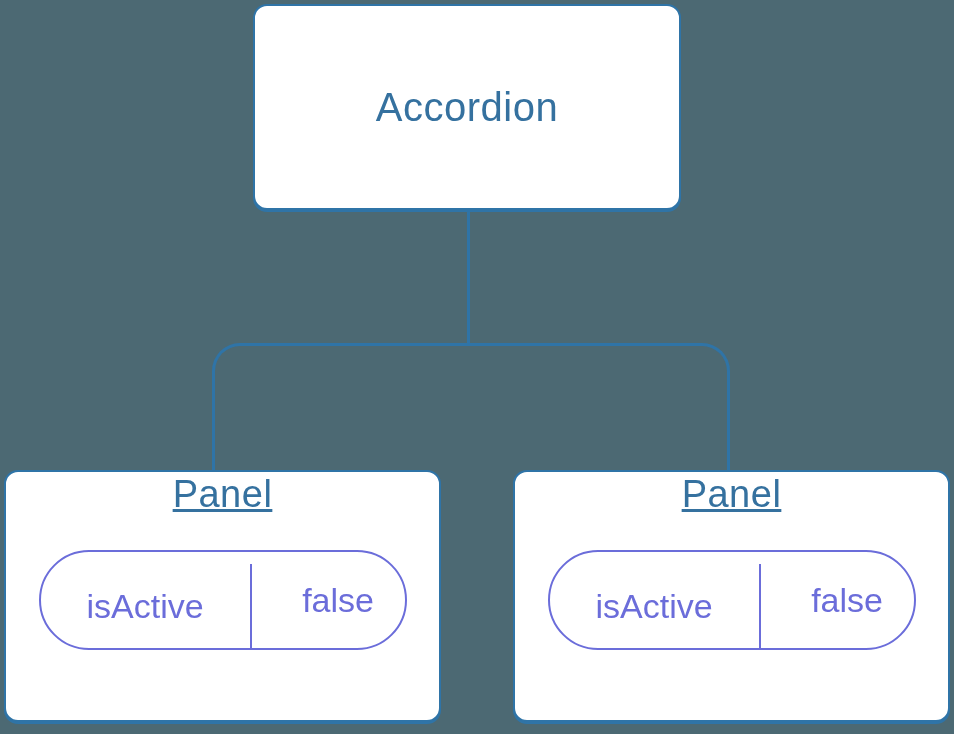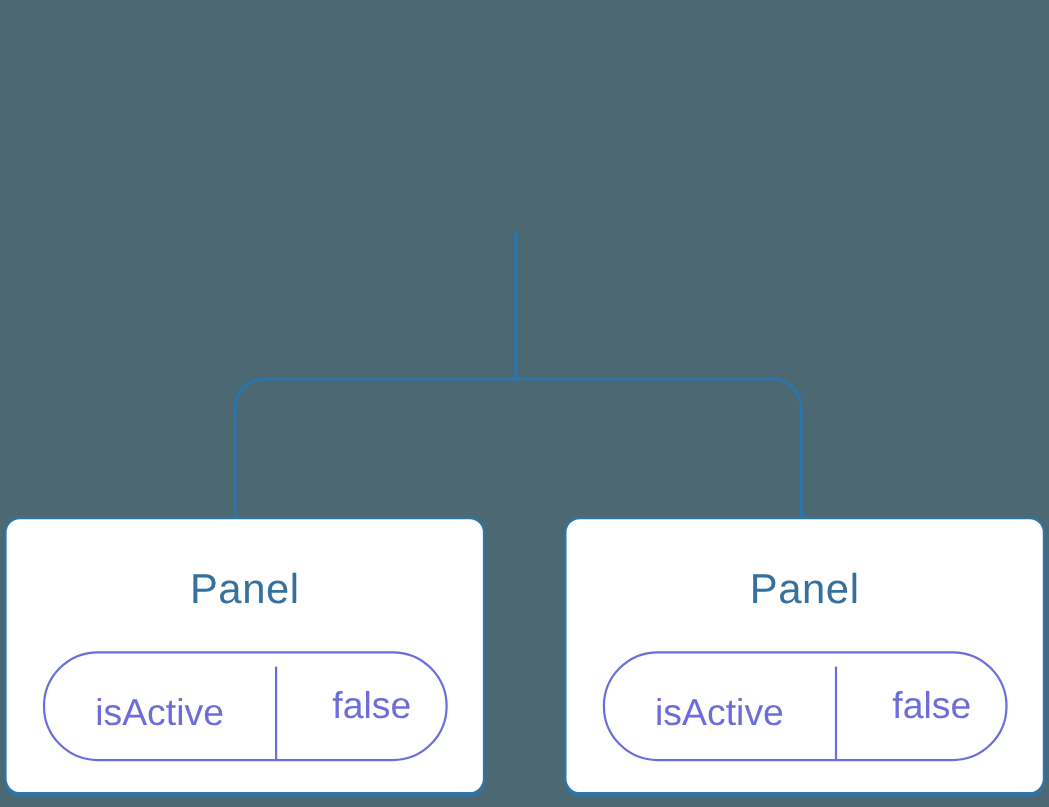--- a/index.html
+++ b/index.html
@@ -63,23 +63,23 @@
     top: 470px;
     width: 437px;
     height: 252px;
     display: flex;
     flex-direction: column;
     align-items: center;
   }
   .panel-left  { left: 4px; }
   .panel-right { left: 513px; }
   .panel-node .node-title {
-    margin-top: 42px;
     font-size: 38px;
     line-height: 44px;
+    text-decoration: underline;
   }
   .state-pill {
     margin-top: 34px;
     width: 368px;
     height: 100px;
     border: 2px solid var(--state-accent);
     border-radius: 52px;
     display: flex;
     color: var(--state-accent);
     font-size: 34px;
@@ -99,20 +99,23 @@
     align-items: center;
     justify-content: center;
     margin-left: 20px;
   }
 </style>
 </head>
 <body>
 
 <div class="canvas">
 
+  <div class="node root-node">
+    <span class="node-title">Accordion</span>
+  </div>
 
   <div class="stem"></div>
   <div class="bracket"></div>
 
   <div class="node panel-node panel-left">
     <span class="node-title">Panel</span>
     <div class="state-pill">
       <span class="state-key">isActive</span>
       <span class="state-value">false</span>
     </div>

